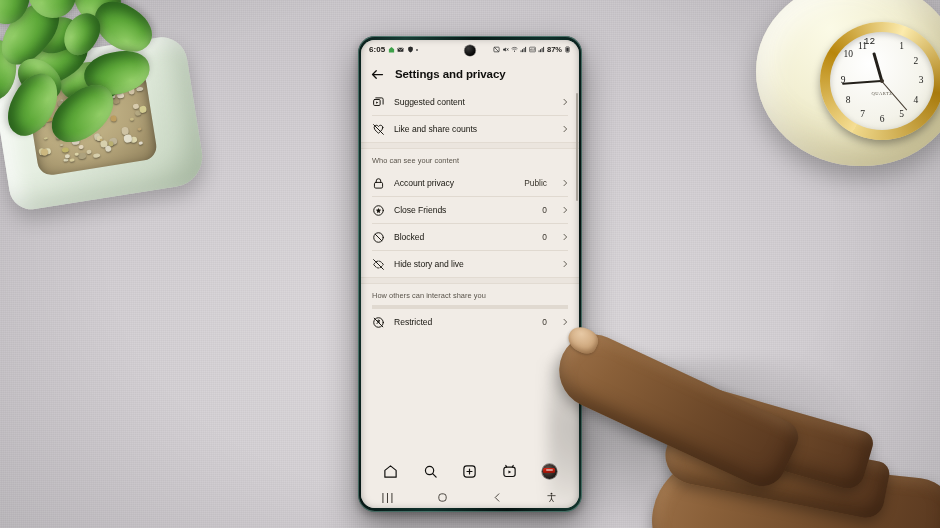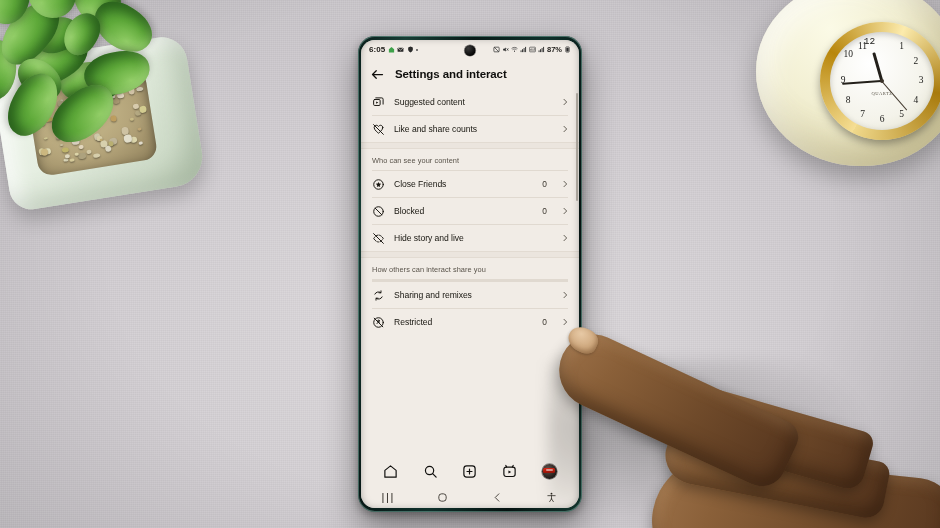--- a/index.html
+++ b/index.html
@@ -395,21 +395,21 @@
             <rect x="3" y="1.5" width="6" height="9" rx="1.2" fill="none" stroke="#2b2b2b" stroke-width="1.1"></rect>
             <rect x="4" y="3" width="4" height="6.4" fill="#2b2b2b"></rect>
           </svg>
       </div>
     </div>
 
     <div class="appbar">
       <svg class="backarrow" viewBox="0 0 24 24">
         <path d="M20 12H4M10 6 4 12l6 6" fill="none" stroke="#100f0d" stroke-width="2" stroke-linecap="round" stroke-linejoin="round"></path>
       </svg>
-      <div class="apptitle">Settings and interact</div>
+      <div class="apptitle">Settings and privacy</div>
     </div>
 
     <div class="list">
       <div id="listHost">
           <div class="row">
       <svg class="ico" viewBox="0 0 24 24">
               <rect x="3" y="6.5" width="12" height="11" rx="2" stroke="#17150f" stroke-width="1.8" fill="none" stroke-linecap="round" stroke-linejoin="round"></rect>
               <path d="M7 3.5h11a2.5 2.5 0 0 1 2.5 2.5v9" stroke="#17150f" stroke-width="1.8" fill="none" stroke-linecap="round" stroke-linejoin="round"></path>
               <path d="M7.6 10v4.5l4-2.3z" fill="#17150f"></path>
             </svg>
@@ -426,20 +426,31 @@
               <path d="M3 3 21 21" stroke="#17150f" stroke-width="1.8" fill="none" stroke-linecap="round" stroke-linejoin="round"></path>
             </svg>
       <span class="lbl">Like and share counts</span>
 
       <svg class="chev" viewBox="0 0 24 24">
               <path d="M9 4l8 8-8 8" fill="none" stroke="#3d382f" stroke-width="2.4" stroke-linecap="round" stroke-linejoin="round"></path>
             </svg>
     </div>
           <div class="grp-gap"></div>
           <div class="grp-head">Who can see your content</div>
+          <div class="row">
+      <svg class="ico" viewBox="0 0 24 24">
+              <rect x="4.5" y="10" width="15" height="10.5" rx="2.4" stroke="#17150f" stroke-width="1.8" fill="none" stroke-linecap="round" stroke-linejoin="round"></rect>
+              <path d="M7.8 10V7.4a4.2 4.2 0 0 1 8.4 0V10" stroke="#17150f" stroke-width="1.8" fill="none" stroke-linecap="round" stroke-linejoin="round"></path>
+            </svg>
+      <span class="lbl">Account privacy</span>
+      <span class="val">Public</span>
+      <svg class="chev" viewBox="0 0 24 24">
+              <path d="M9 4l8 8-8 8" fill="none" stroke="#3d382f" stroke-width="2.4" stroke-linecap="round" stroke-linejoin="round"></path>
+            </svg>
+    </div>
           <div class="sep"></div>
           <div class="row">
       <svg class="ico" viewBox="0 0 24 24">
               <circle cx="12" cy="12" r="8.8" stroke="#17150f" stroke-width="1.8" fill="none" stroke-linecap="round" stroke-linejoin="round"></circle>
               <path d="M12 7.2l1.5 3.1 3.4.5-2.5 2.4.6 3.4-3-1.6-3 1.6.6-3.4-2.5-2.4 3.4-.5z" fill="#17150f"></path>
             </svg>
       <span class="lbl">Close Friends</span>
       <span class="val">0</span>
       <svg class="chev" viewBox="0 0 24 24">
               <path d="M9 4l8 8-8 8" fill="none" stroke="#3d382f" stroke-width="2.4" stroke-linecap="round" stroke-linejoin="round"></path>
@@ -467,32 +478,20 @@
 
       <svg class="chev" viewBox="0 0 24 24">
               <path d="M9 4l8 8-8 8" fill="none" stroke="#3d382f" stroke-width="2.4" stroke-linecap="round" stroke-linejoin="round"></path>
             </svg>
     </div>
           <div class="grp-gap"></div>
           <div class="grp-head">How others can interact share you</div>
           <div class="sep"></div>
           <div class="sep"></div>
           <div class="sep"></div>
-          <div class="row">
-      <svg class="ico" viewBox="0 0 24 24">
-              <path d="M5.3 9.4a7 7 0 0 1 11-2.6" stroke="#17150f" stroke-width="1.8" fill="none" stroke-linecap="round" stroke-linejoin="round"></path>
-              <path d="M18.7 14.6a7 7 0 0 1-11 2.6" stroke="#17150f" stroke-width="1.8" fill="none" stroke-linecap="round" stroke-linejoin="round"></path>
-              <path d="M16.6 3.4v3.6h-3.6M7.4 20.6V17h3.6" stroke="#17150f" stroke-width="1.8" fill="none" stroke-linecap="round" stroke-linejoin="round"></path>
-            </svg>
-      <span class="lbl">Sharing and remixes</span>
-
-      <svg class="chev" viewBox="0 0 24 24">
-              <path d="M9 4l8 8-8 8" fill="none" stroke="#3d382f" stroke-width="2.4" stroke-linecap="round" stroke-linejoin="round"></path>
-            </svg>
-    </div>
           <div class="sep"></div>
           <div class="row">
       <svg class="ico" viewBox="0 0 24 24">
               <circle cx="12" cy="12" r="8.8" stroke="#17150f" stroke-width="1.8" fill="none" stroke-linecap="round" stroke-linejoin="round"></circle>
               <path d="M9.3 13.8c.6-1.7 2-2.6 2.9-2.6.6 0 1 .2 1.3.5" stroke="#17150f" stroke-width="1.8" fill="none" stroke-linecap="round" stroke-linejoin="round"></path>
               <circle cx="12" cy="9" r="1.5" stroke="#17150f" stroke-width="1.8" fill="none" stroke-linecap="round" stroke-linejoin="round"></circle>
               <path d="M4 4 20 20" stroke="#17150f" stroke-width="1.8" fill="none" stroke-linecap="round" stroke-linejoin="round"></path>
             </svg>
       <span class="lbl">Restricted</span>
       <span class="val">0</span>

